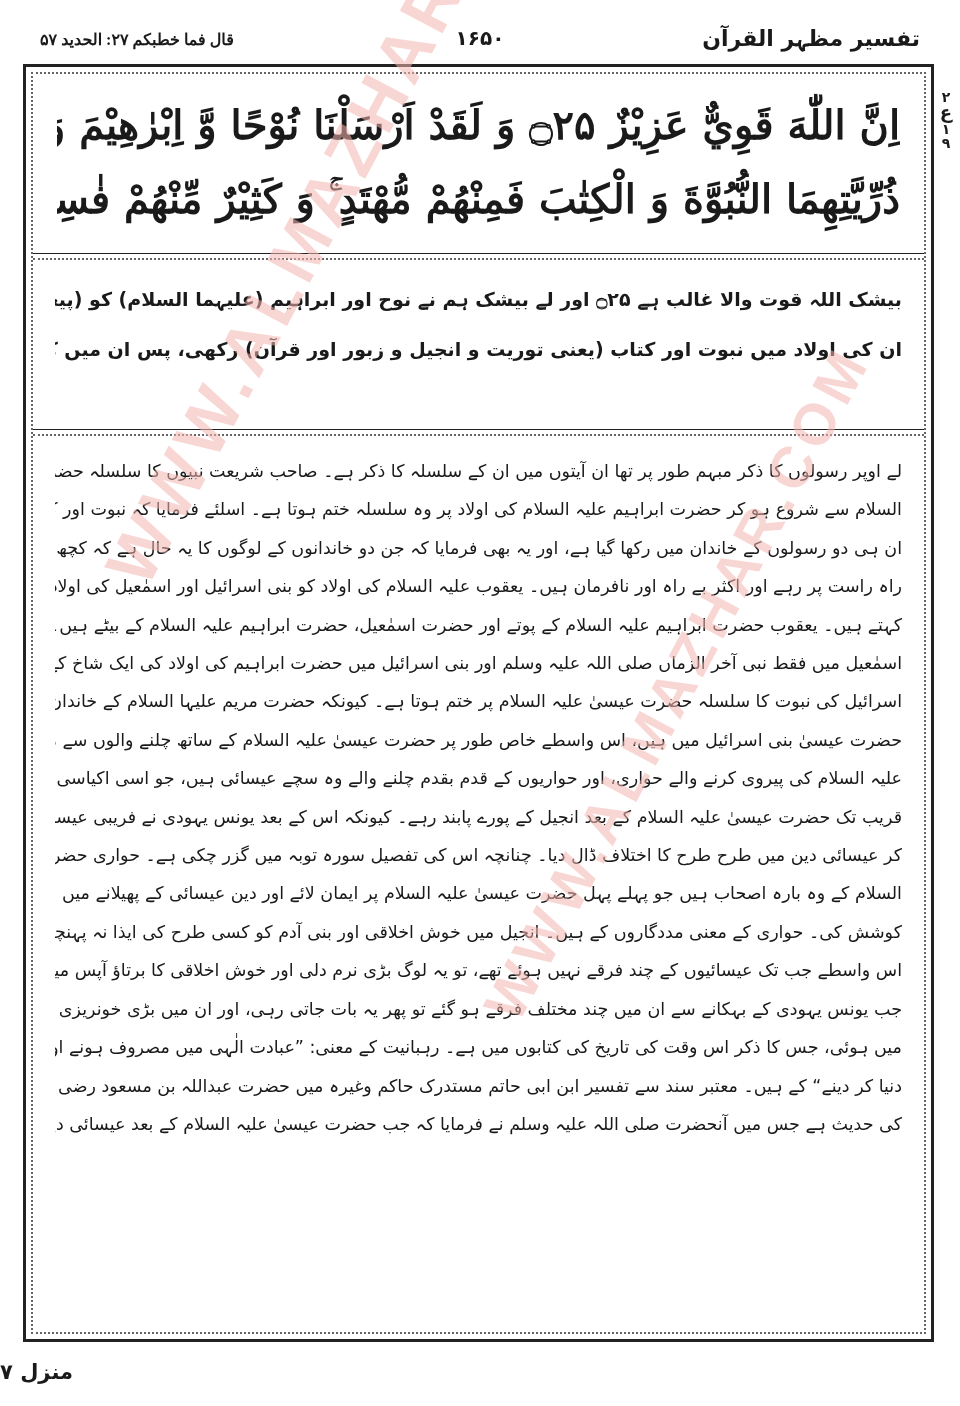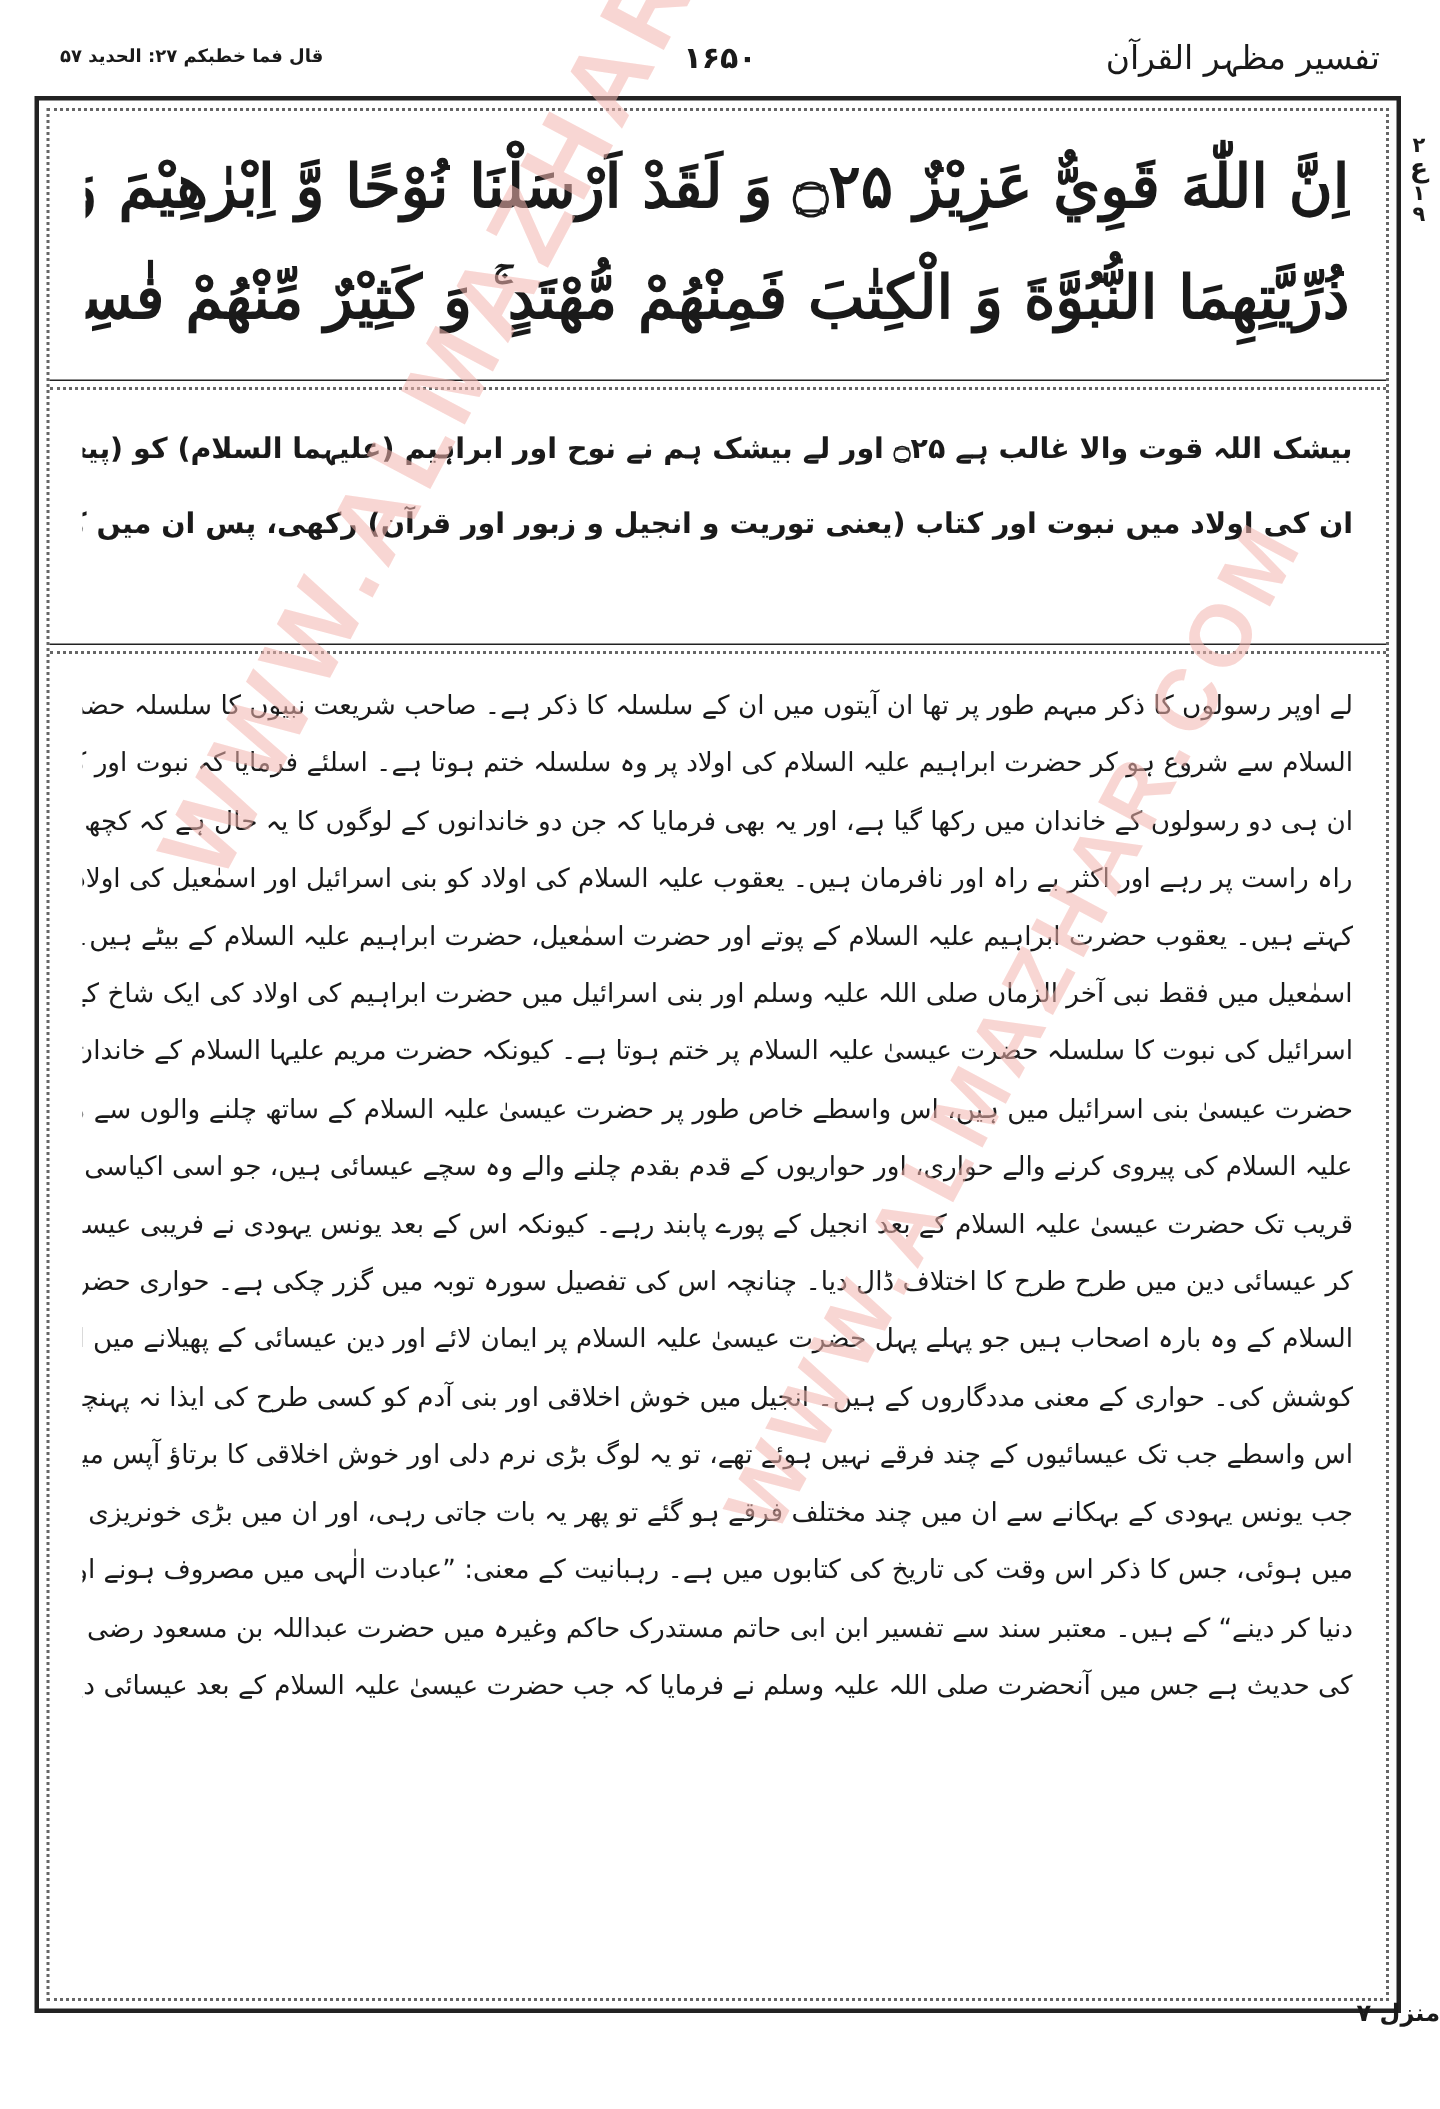--- a/index.html
+++ b/index.html
@@ -4,23 +4,23 @@
 <style>
   html, body { margin: 0; padding: 0; background: #ffffff; }
   body {
     width: 960px; height: 1406px; position: relative; overflow: hidden;
     font-family: "DejaVu Sans", sans-serif; color: #1a1a1a;
   }
   .running-header {
     position: absolute; top: 20px; left: 40px; right: 40px; height: 40px;
     direction: rtl;
   }
-  .rh-right { position: absolute; right: 0; top: 6px; font-size: 22px; font-weight: normal; }
+  .rh-right { position: absolute; right: 0; top: 6px; font-size: 22px; font-weight: bold; }
   .rh-center { position: absolute; left: 50%; transform: translateX(-50%); top: 6px; font-size: 20px; font-weight: bold; direction: ltr; }
-  .rh-left { position: absolute; left: 0; top: 10px; font-size: 12px; font-weight: bold; }
+  .rh-left { position: absolute; left: 0; top: 10px; font-size: 16px; font-weight: bold; font-family: Liberation Serif, serif; }
 
   .frame-outer {
     position: absolute; top: 64px; left: 23px; width: 911px; height: 1278px;
     border: 3px solid #222; box-sizing: border-box;
   }
   .frame-inner {
     position: absolute; top: 5px; left: 5px; right: 5px; bottom: 5px;
     border: 2px dotted #666; box-sizing: border-box;
   }
   .ruku-mark {
@@ -68,22 +68,22 @@
 
   .watermark {
     position: absolute; pointer-events: none; color: #f4b6b0; opacity: 0.55;
     font-family: "Liberation Sans", sans-serif; font-weight: bold;
     letter-spacing: 6px; white-space: nowrap;
   }
   .wm1 { top: 560px; left: 90px; font-size: 70px; transform: rotate(-62deg); transform-origin: left top; }
   .wm2 { top: 1000px; left: 470px; font-size: 58px; transform: rotate(-62deg); transform-origin: left top; }
 
   .footer-manzil {
-    position: absolute; top: 1332px; left: 0; right: 0; text-align: right;
-    font-size: 16px; font-weight: bold; direction: rtl;
+    position: absolute; top: 1360px; left: 0; right: 0; text-align: left;
+    font-size: 21px; font-weight: bold; direction: rtl;
   }
 </style>
 </head>
 <body>
 
 <div class="running-header">
   <span class="rh-right">تفسیر مظہر القرآن</span>
   <span class="rh-center">۱۶۵۰</span>
   <span class="rh-left">قال فما خطبکم ۲۷: الحدید ۵۷</span>
 </div>

